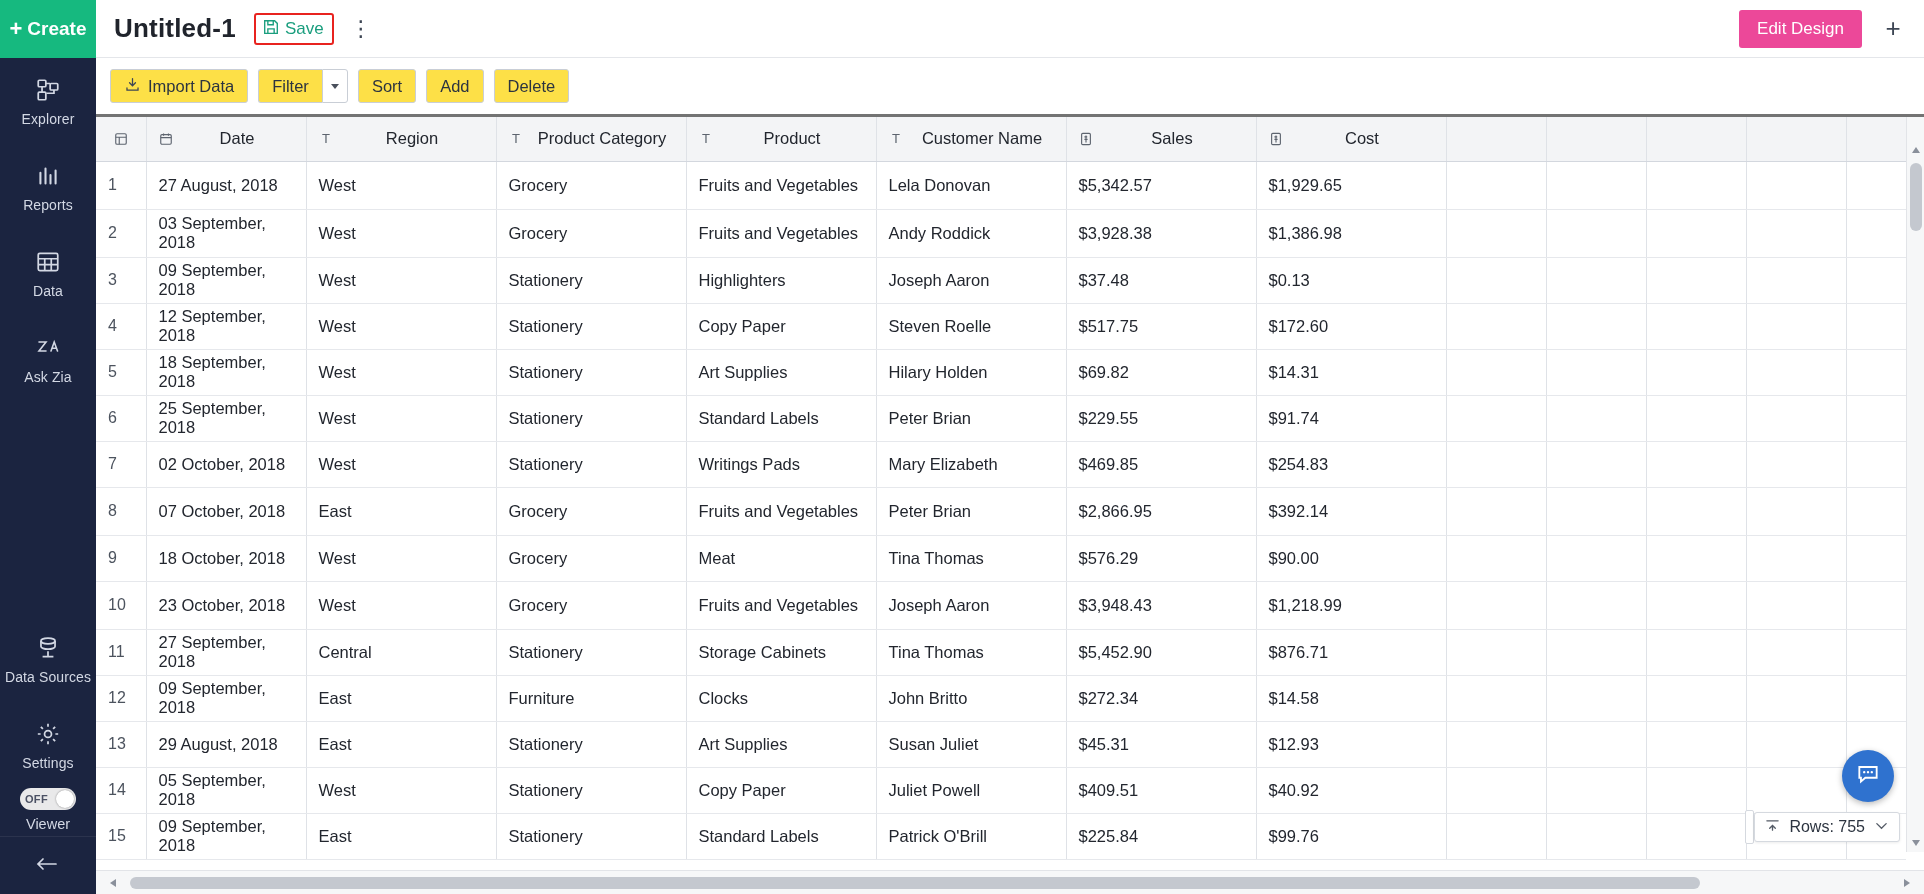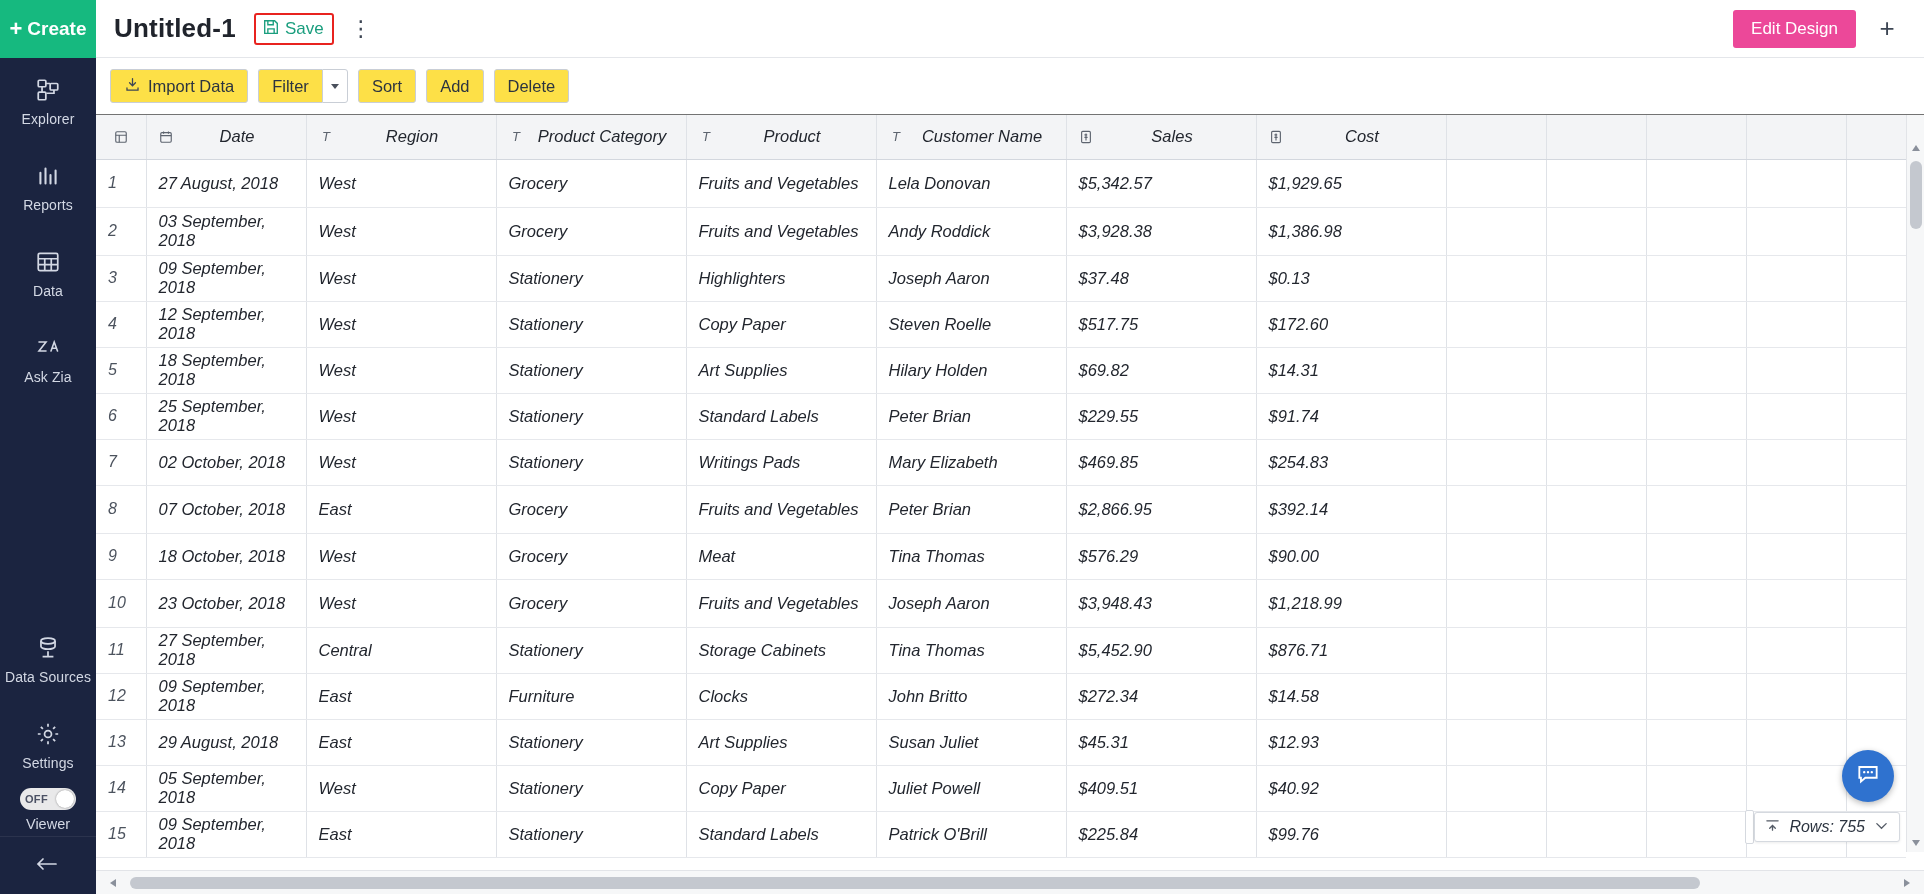--- a/index.html
+++ b/index.html
@@ -119,21 +119,21 @@
     background: #ffffff;
     position: relative;
     min-width: 0;
   }
 
   .titlebar {
     height: 58px;
     flex: 0 0 58px;
     display: flex;
     align-items: center;
-    padding: 0 20px 0 18px;
+    padding: 0 14px 0 18px;
     border-bottom: 1px solid #e4e6ea;
     background: #fff;
   }
   .doc-title {
     font-size: 26px;
     font-weight: bold;
     color: #20242c;
     margin-right: 18px;
     letter-spacing: .2px;
   }
@@ -222,24 +222,23 @@
     width: 0; height: 0;
     border-left: 4.5px solid transparent;
     border-right: 4.5px solid transparent;
     border-top: 5.5px solid #4a505c;
   }
 
   
   .grid-area {
     flex: 1 1 auto;
     position: relative;
-    border-top: 1px solid #737373;
+    border-top: 3px solid #737373;
     overflow: hidden;
     background: #fff;
-    font-style: italic;
   }
   .grid-scroller {
     position: absolute;
     inset: 0 18px 0 0;
     overflow: hidden;
   }
   table.grid {
     border-collapse: collapse;
     table-layout: fixed;
     width: 1790px;

